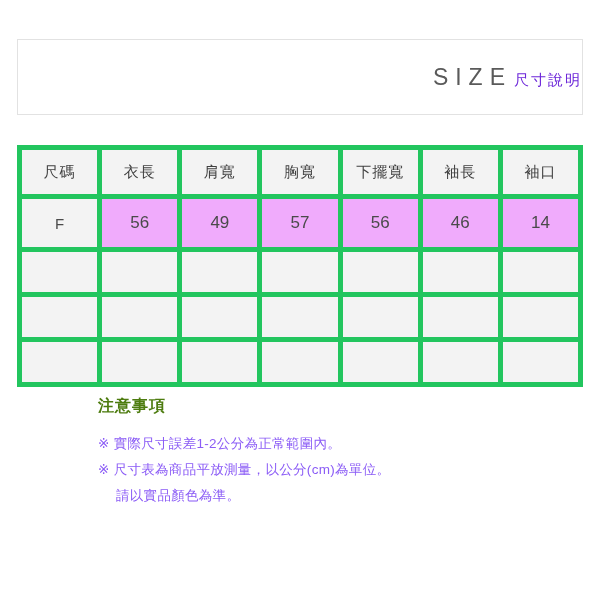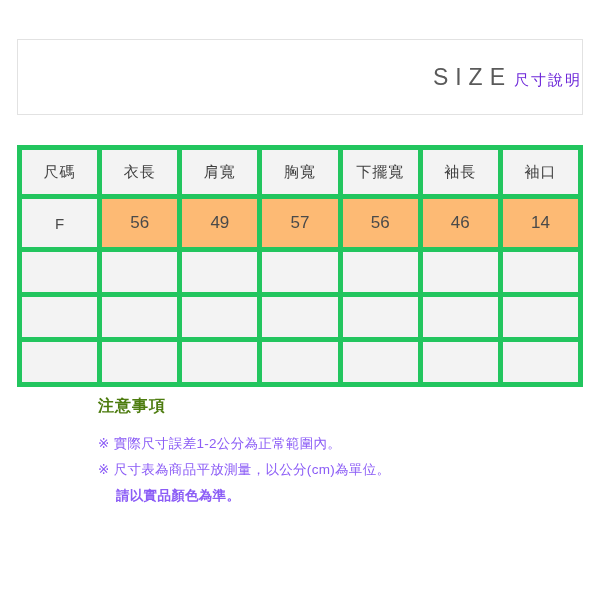--- a/index.html
+++ b/index.html
@@ -71,21 +71,21 @@
     padding: 0;
   }
   .size-table tr.head td {
     background: #f3f3f3;
     font-size: 15px;
     color: #3f3f3f;
     letter-spacing: 1px;
     height: 44px;
   }
   .size-table tr.data td {
-    background: #fdba74;
+    background: #f0abfc;
     font-size: 17px;
     color: #4a4a4a;
   }
   .size-table tr.empty td {
     background: #f3f3f3;
     height: 40px;
   }
   .size-table td.first-col {
     background: #f3f3f3;
   }
@@ -110,21 +110,20 @@
   }
   .note-line {
     font-size: 13.5px;
     color: #8b5cf6;
     line-height: 26px;
     letter-spacing: 0.3px;
     white-space: pre;
   }
   .note-line.indent {
     padding-left: 18px;
-    font-weight: bold;
   }
 </style>
 </head>
 <body>
 
 <div class="page">
 
   <div class="title-band">
     <div class="title-inner">
       <span class="title-en">SIZE</span>

